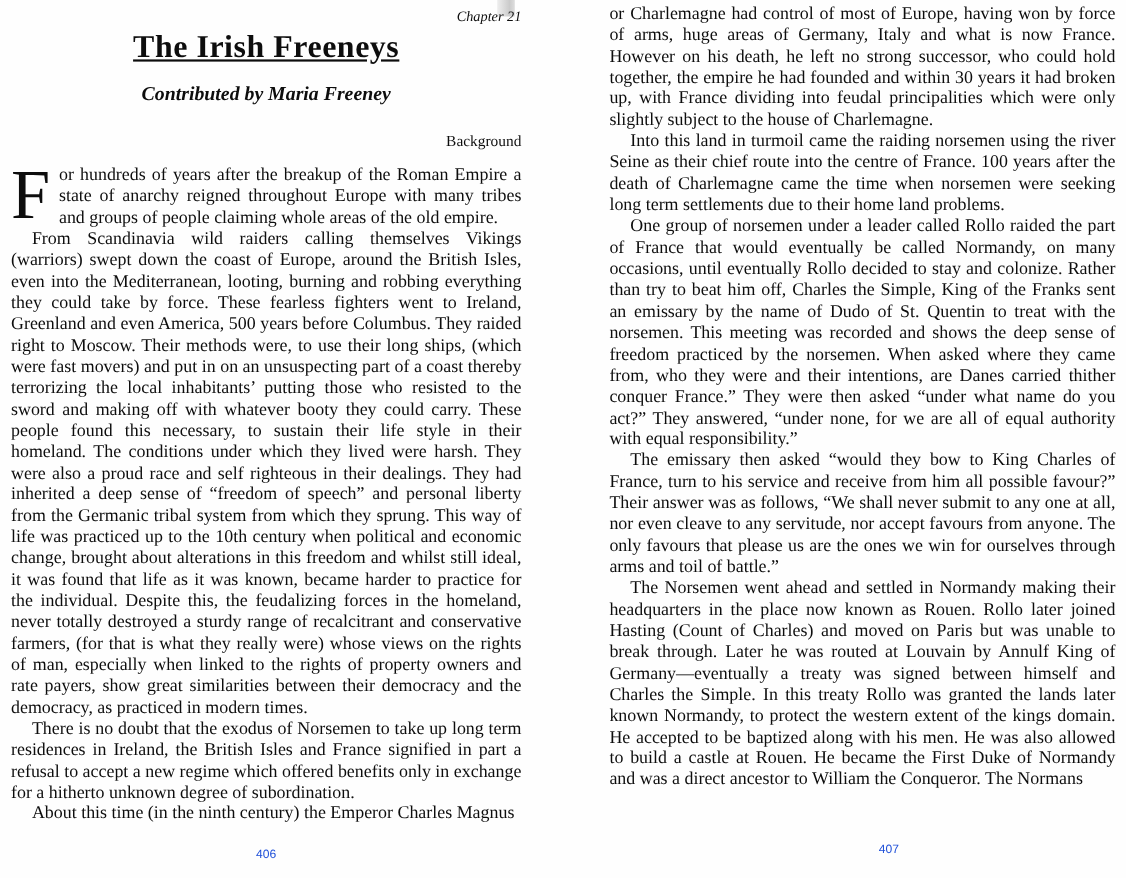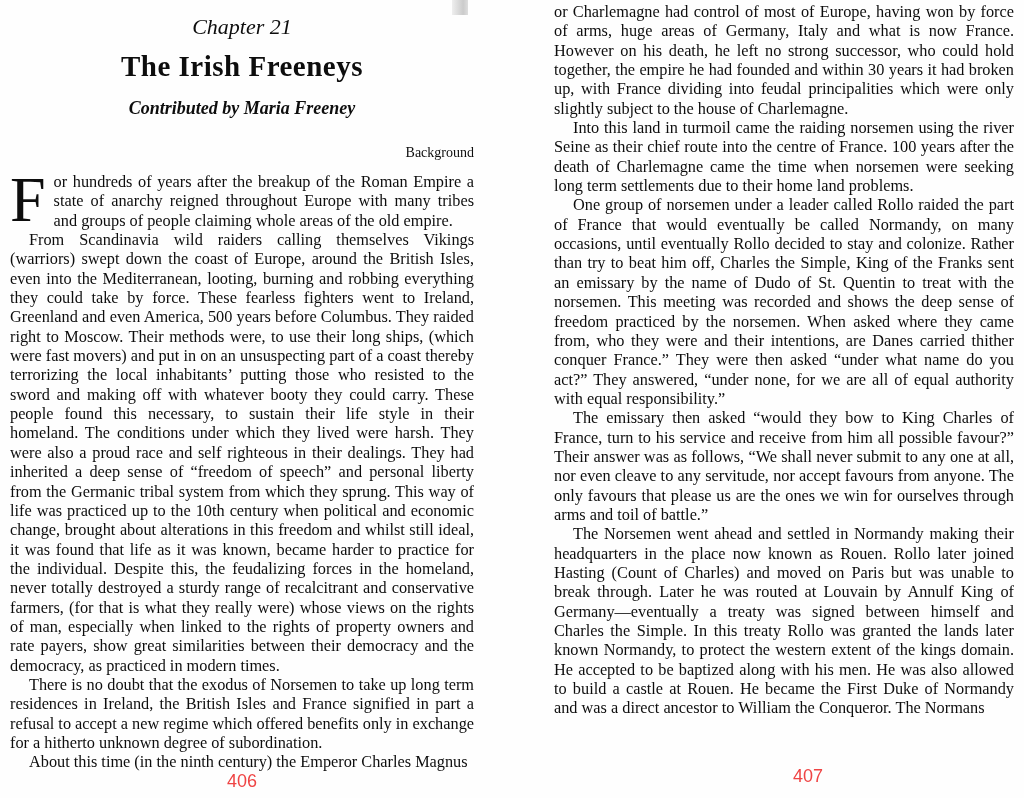--- a/index.html
+++ b/index.html
@@ -11,27 +11,28 @@
     font-family: "Liberation Serif", serif;
     color: #0d0d0d;
     overflow: hidden;
   }
   
   .page-left  { position: absolute; left: 10px;  top: 4px; width: 464px; }
   .page-right { position: absolute; left: 554px; top: 2px; width: 460px; }
 
   
   .chapter-label {
-    margin: 12px; text-align: center;
-    font-style: italic; font-weight: 400; font-size: 22px; line-height: 22px;
+    margin: 0; text-align: right;
+    font-style: italic; font-weight: 400; font-size: 13px; line-height: 22px;
   }
   .book-title {
     margin: 1px 0 3px; text-align: center;
     font-weight: 700; font-size: 29px; line-height: 32px;
     letter-spacing: 0.5px;
+    text-decoration: underline;
   }
   .byline {
     margin: 16px; text-align: center;
     font-weight: 700; font-style: italic; font-size: 18px; line-height: 21px;
   }
   .section-heading {
     margin: 22px 0 7px; text-align: right;
     font-weight: 400; font-size: 14px; line-height: 24px;
   }
 
@@ -48,22 +49,22 @@
     font-size: 64px;
     line-height: 50px;
     padding: 3px 8px 0 0;
     font-weight: 400;
   }
 
   
   .pagenum {
     position: absolute;
     font-family: "Liberation Sans", sans-serif;
-    font-size: 18px;
-    color: #ef4444;
+    font-size: 11px;
+    color: #1d4ed8;
     text-align: center;
   }
   .pagenum-left  { left: 10px;  width: 464px; top: 771px; }
   .pagenum-right { left: 578px; width: 460px; top: 766px; }
 
   
   .smudge {
     position: absolute;
     left: 452px; top: 0;
     width: 16px; height: 15px;

